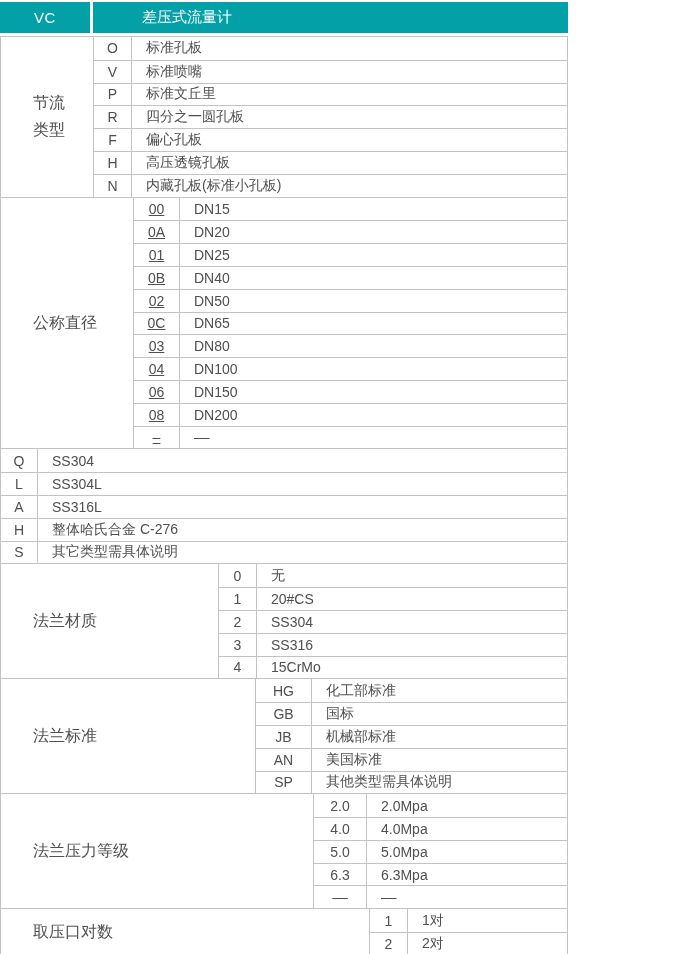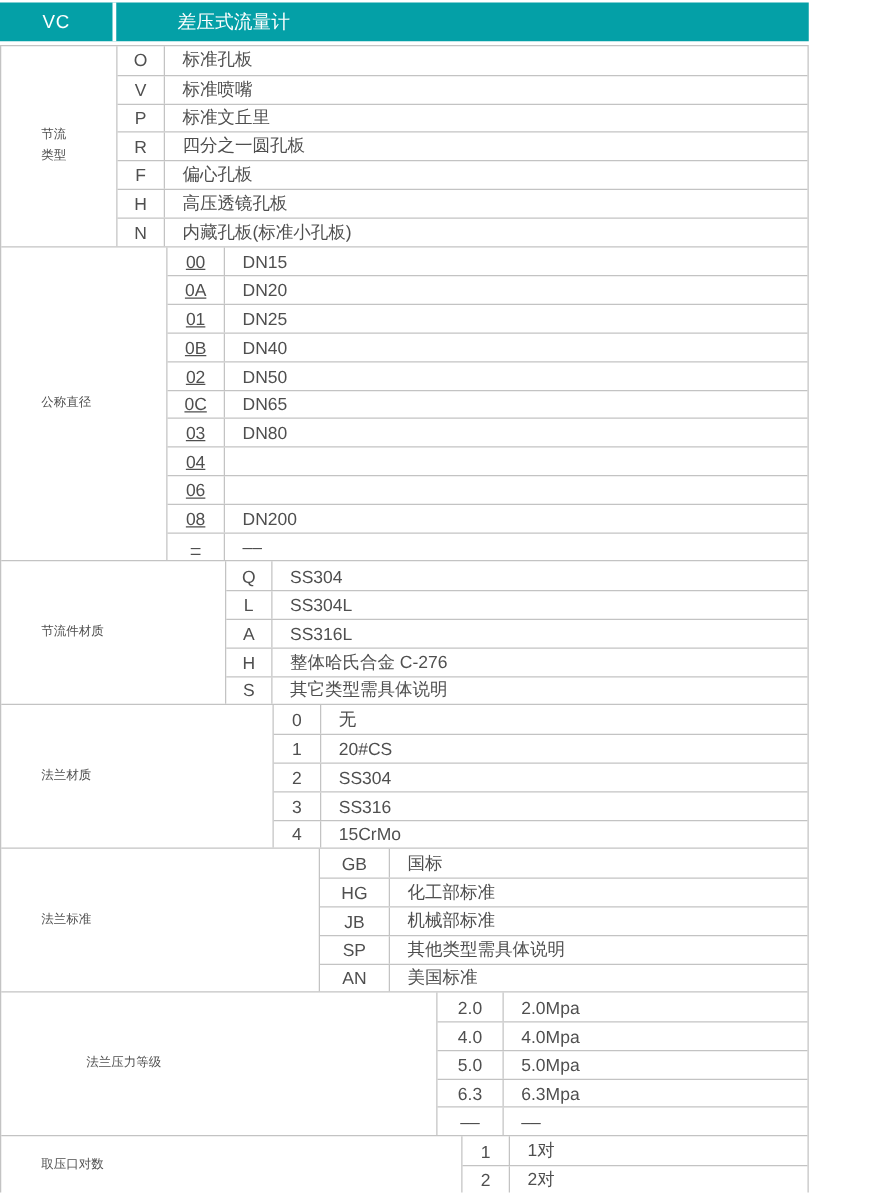--- a/index.html
+++ b/index.html
@@ -4,57 +4,57 @@
 <style>
   * { box-sizing: border-box; margin: 0; padding: 0; }
   html, body { background: #ffffff; }
   body {
     width: 700px; height: 954px;
     font-family: "Liberation Sans", "DejaVu Sans", sans-serif;
     color: #4f4f4f;
     position: relative;
     overflow: hidden;
   }
-  .page { width: 647px; height: 954px; background: #fff; padding-top: 2px; }
+  .page { width: 568px; height: 954px; background: #fff; padding-top: 2px; }
 
   
   .header { display: flex; height: 31px; background: #04a0a7; color: #fff; }
   .h-code {
     width: 93px; display: flex; align-items: center; justify-content: center;
     font-size: 15px; border-right: 3px solid #ffffff; letter-spacing: .5px;
   }
   .h-title { flex: 1; display: flex; align-items: center; padding-left: 49px; font-size: 15px; border-radius: 12px; }
 
   
   .tbody { margin-top: 3px; border: 1px solid #c3c3c3; background: #fff; }
   .group { display: flex; }
   .group + .group { border-top: 1px solid #c3c3c3; }
   .cat {
     border-right: 1px solid #c3c3c3;
     display: flex; align-items: center;
-    padding-left: 32px; font-size: 10px;
+    padding-left: 32px; font-size: 16px;
     white-space: pre-line; line-height: 1.65;
   }
   .rows { flex: 1; display: flex; flex-direction: column; }
   .row { display: flex; height: 22.8px; }
   .row + .row { border-top: 1px solid #c3c3c3; }
   .code {
     border-right: 1px solid #c3c3c3;
     display: flex; align-items: center; justify-content: center;
     font-size: 14px;
   }
   .desc { flex: 1; display: flex; align-items: center; padding-left: 14px; font-size: 14px; text-align: right; }
 
   
   .g1 .cat { width: 93px; }  .g1 .code { width: 38px; }
   .g2 .cat { width: 133px; } .g2 .code { width: 46px; text-decoration: underline; }
   .g3 .cat { width: 180px; } .g3 .code { width: 37px; }
   .g4 .cat { width: 218px; } .g4 .code { width: 38px; }
   .g5 .cat { width: 255px; } .g5 .code { width: 56px; }
-  .g6 .cat { width: 313px; margin-left: 36px; } .g6 .code { width: 53px; }
+  .g6 .cat { width: 313px; } .g6 .code { width: 53px; }
   .g7 .cat { width: 369px; } .g7 .code { width: 38px; }
 </style>
 </head>
 <body>
 
 <div class="page">
 
   <div class="header">
     <div class="h-code">VC</div>
     <div class="h-title">差压式流量计</div>
@@ -123,37 +123,38 @@
           <div class="row">
             <div class="code">0C</div>
             <div class="desc">DN65</div>
           </div>
           <div class="row">
             <div class="code">03</div>
             <div class="desc">DN80</div>
           </div>
           <div class="row">
             <div class="code">04</div>
+            <div class="desc">DN100</div>
           </div>
           <div class="row">
             <div class="code">06</div>
+            <div class="desc">DN150</div>
           </div>
           <div class="row">
             <div class="code">08</div>
             <div class="desc">DN200</div>
           </div>
           <div class="row">
             <div class="code">–</div>
             <div class="desc">––</div>
           </div>
         </div>
     </div>
 
     <div class="group g3">
-      <div class="cat">节流件材质</div>
       <div class="rows">
           <div class="row">
             <div class="code">Q</div>
             <div class="desc">SS304</div>
           </div>
           <div class="row">
             <div class="code">L</div>
             <div class="desc">SS304L</div>
           </div>
           <div class="row">
@@ -194,39 +195,39 @@
             <div class="code">4</div>
             <div class="desc">15CrMo</div>
           </div>
         </div>
     </div>
 
     <div class="group g5">
       <div class="cat">法兰标准</div>
       <div class="rows">
           <div class="row">
+            <div class="code">HG</div>
+            <div class="desc">化工部标准</div>
+          </div>
+          <div class="row">
             <div class="code">GB</div>
             <div class="desc">国标</div>
           </div>
           <div class="row">
-            <div class="code">HG</div>
-            <div class="desc">化工部标准</div>
-          </div>
-          <div class="row">
             <div class="code">JB</div>
             <div class="desc">机械部标准</div>
           </div>
           <div class="row">
+            <div class="code">AN</div>
+            <div class="desc">美国标准</div>
+          </div>
+          <div class="row">
             <div class="code">SP</div>
             <div class="desc">其他类型需具体说明</div>
           </div>
-          <div class="row">
-            <div class="code">AN</div>
-            <div class="desc">美国标准</div>
-          </div>
         </div>
     </div>
 
     <div class="group g6">
       <div class="cat">法兰压力等级</div>
       <div class="rows">
           <div class="row">
             <div class="code">2.0</div>
             <div class="desc">2.0Mpa</div>
           </div>

